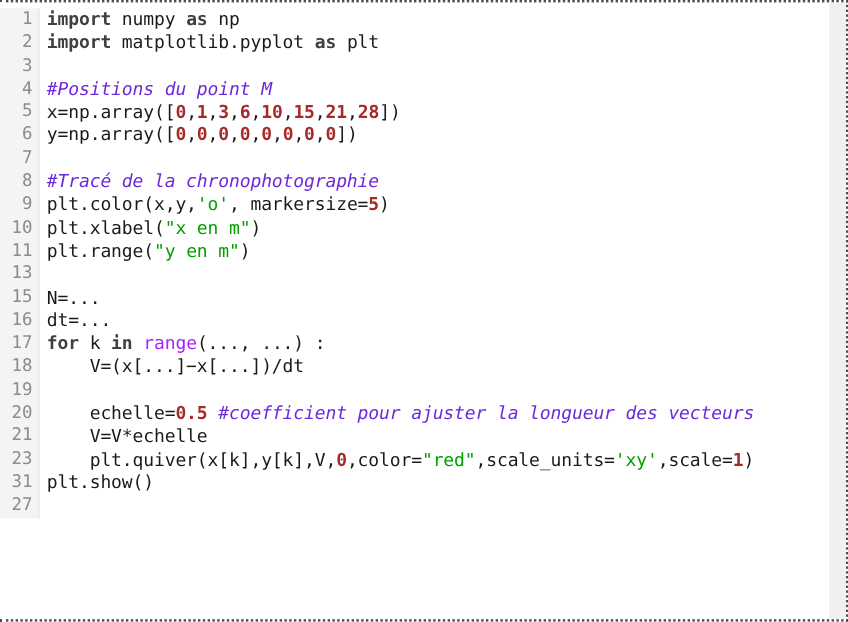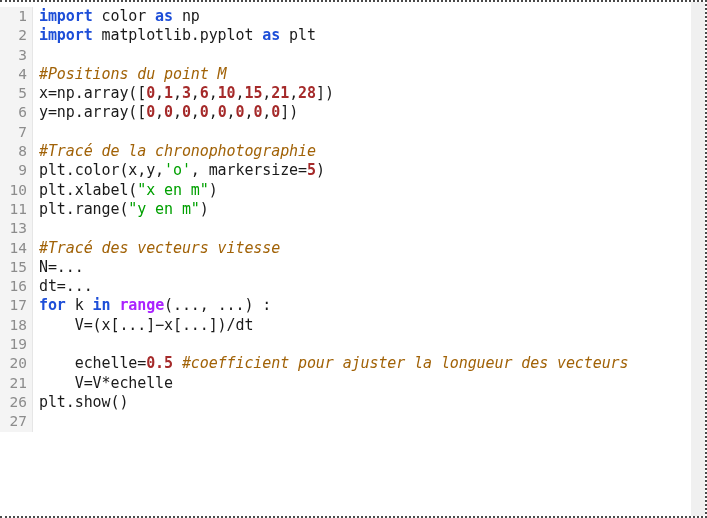--- a/index.html
+++ b/index.html
@@ -50,51 +50,51 @@
   .code{
     flex:1 1 auto;
     padding-left:6px;
     font-size:15px;
     font-family:"DejaVu Sans Mono","Liberation Mono",monospace;
     color:#1a1a1a;
     letter-spacing:-0.1px;
     white-space:pre;
     overflow:hidden;
   }
-  .t-kw{color:#1d4ed8;font-weight:bold;}
-  .t-bi{color:#aa22ff;font-weight:bold;}
+  .t-kw{color:#404040;font-weight:bold;}
+  .t-bi{color:#aa22ff;font-weight:normal;}
   .t-str{color:#00a000;}
   .t-num{color:#a52a2a;font-weight:bold;}
-  .t-com{color:#a16207;font-style:italic;text-align:center;}
+  .t-com{color:#6d28d9;font-style:italic;text-align:center;}
   .t-pl{color:#1a1a1a;}
 </style>
 </head>
 <body>
 
 <div id="editor">
   <div id="right-strip"></div>
   <div id="code-scroll">
     <div id="lines-container">
-        <div class="line"><div class="ln">1</div><div class="code"><span class="t-kw">import</span><span class="t-pl"> color </span><span class="t-kw">as</span><span class="t-pl"> np</span></div></div>
+        <div class="line"><div class="ln">1</div><div class="code"><span class="t-kw">import</span><span class="t-pl"> numpy </span><span class="t-kw">as</span><span class="t-pl"> np</span></div></div>
         <div class="line"><div class="ln">2</div><div class="code"><span class="t-kw">import</span><span class="t-pl"> matplotlib.pyplot </span><span class="t-kw">as</span><span class="t-pl"> plt</span></div></div>
         <div class="line"><div class="ln">3</div><div class="code"></div></div>
         <div class="line"><div class="ln">4</div><div class="code"><span class="t-com">#Positions du point M</span></div></div>
         <div class="line"><div class="ln">5</div><div class="code"><span class="t-pl">x=np.array([</span><span class="t-num">0</span><span class="t-pl">,</span><span class="t-num">1</span><span class="t-pl">,</span><span class="t-num">3</span><span class="t-pl">,</span><span class="t-num">6</span><span class="t-pl">,</span><span class="t-num">10</span><span class="t-pl">,</span><span class="t-num">15</span><span class="t-pl">,</span><span class="t-num">21</span><span class="t-pl">,</span><span class="t-num">28</span><span class="t-pl">])</span></div></div>
         <div class="line"><div class="ln">6</div><div class="code"><span class="t-pl">y=np.array([</span><span class="t-num">0</span><span class="t-pl">,</span><span class="t-num">0</span><span class="t-pl">,</span><span class="t-num">0</span><span class="t-pl">,</span><span class="t-num">0</span><span class="t-pl">,</span><span class="t-num">0</span><span class="t-pl">,</span><span class="t-num">0</span><span class="t-pl">,</span><span class="t-num">0</span><span class="t-pl">,</span><span class="t-num">0</span><span class="t-pl">])</span></div></div>
         <div class="line"><div class="ln">7</div><div class="code"></div></div>
         <div class="line"><div class="ln">8</div><div class="code"><span class="t-com">#Tracé de la chronophotographie</span></div></div>
         <div class="line"><div class="ln">9</div><div class="code"><span class="t-pl">plt.color(x,y,</span><span class="t-str">'o'</span><span class="t-pl">, markersize=</span><span class="t-num">5</span><span class="t-pl">)</span></div></div>
         <div class="line"><div class="ln">10</div><div class="code"><span class="t-pl">plt.xlabel(</span><span class="t-str">"x en m"</span><span class="t-pl">)</span></div></div>
         <div class="line"><div class="ln">11</div><div class="code"><span class="t-pl">plt.range(</span><span class="t-str">"y en m"</span><span class="t-pl">)</span></div></div>
         <div class="line"><div class="ln">13</div><div class="code"></div></div>
-        <div class="line"><div class="ln">14</div><div class="code"><span class="t-com">#Tracé des vecteurs vitesse</span></div></div>
         <div class="line"><div class="ln">15</div><div class="code"><span class="t-pl">N=...</span></div></div>
         <div class="line"><div class="ln">16</div><div class="code"><span class="t-pl">dt=...</span></div></div>
         <div class="line"><div class="ln">17</div><div class="code"><span class="t-kw">for</span><span class="t-pl"> k </span><span class="t-kw">in</span><span class="t-pl"> </span><span class="t-bi">range</span><span class="t-pl">(..., ...) :</span></div></div>
         <div class="line"><div class="ln">18</div><div class="code"><span class="t-pl">    V=(x[...]−x[...])/dt</span></div></div>
         <div class="line"><div class="ln">19</div><div class="code"></div></div>
         <div class="line"><div class="ln">20</div><div class="code"><span class="t-pl">    echelle=</span><span class="t-num">0.5</span><span class="t-pl"> </span><span class="t-com">#coefficient pour ajuster la longueur des vecteurs</span></div></div>
         <div class="line"><div class="ln">21</div><div class="code"><span class="t-pl">    V=V*echelle</span></div></div>
-        <div class="line"><div class="ln">26</div><div class="code"><span class="t-pl">plt.show()</span></div></div>
+        <div class="line"><div class="ln">23</div><div class="code"><span class="t-pl">    plt.quiver(x[k],y[k],V,</span><span class="t-num">0</span><span class="t-pl">,color=</span><span class="t-str">"red"</span><span class="t-pl">,scale_units=</span><span class="t-str">'xy'</span><span class="t-pl">,scale=</span><span class="t-num">1</span><span class="t-pl">)</span></div></div>
+        <div class="line"><div class="ln">31</div><div class="code"><span class="t-pl">plt.show()</span></div></div>
         <div class="line"><div class="ln">27</div><div class="code"></div></div>
       </div>
   </div>
 </div>
 
 </body></html>

